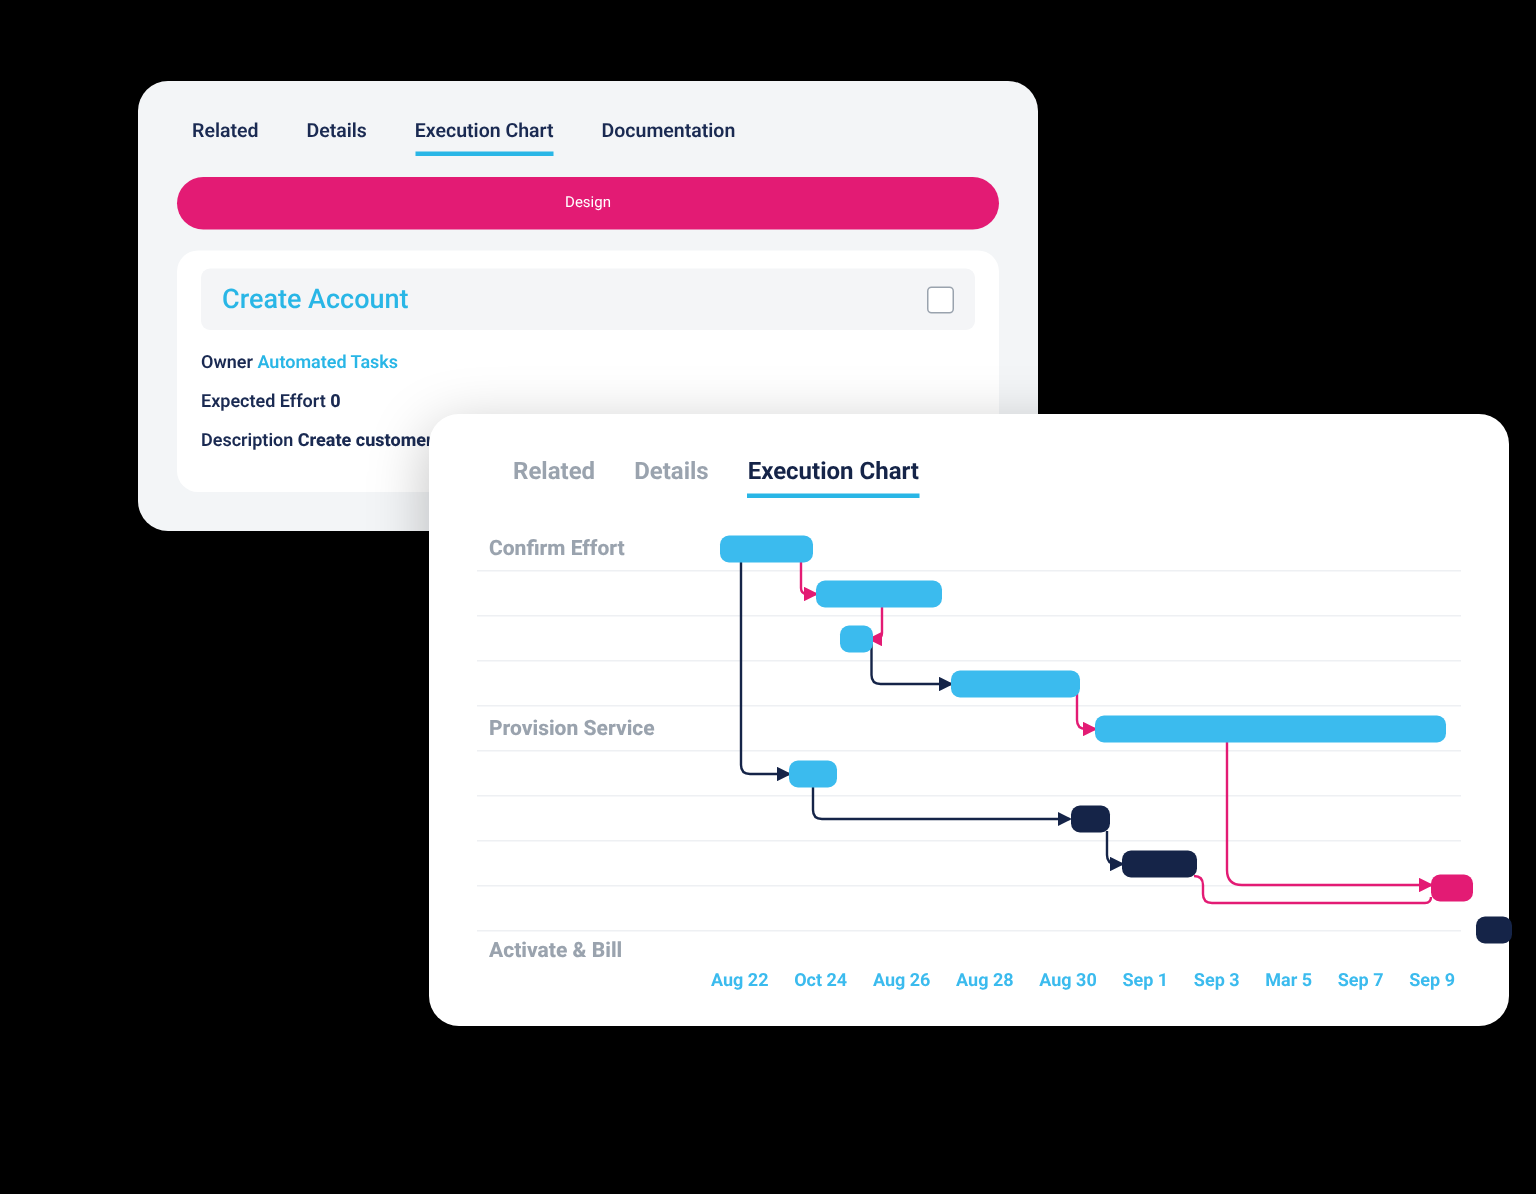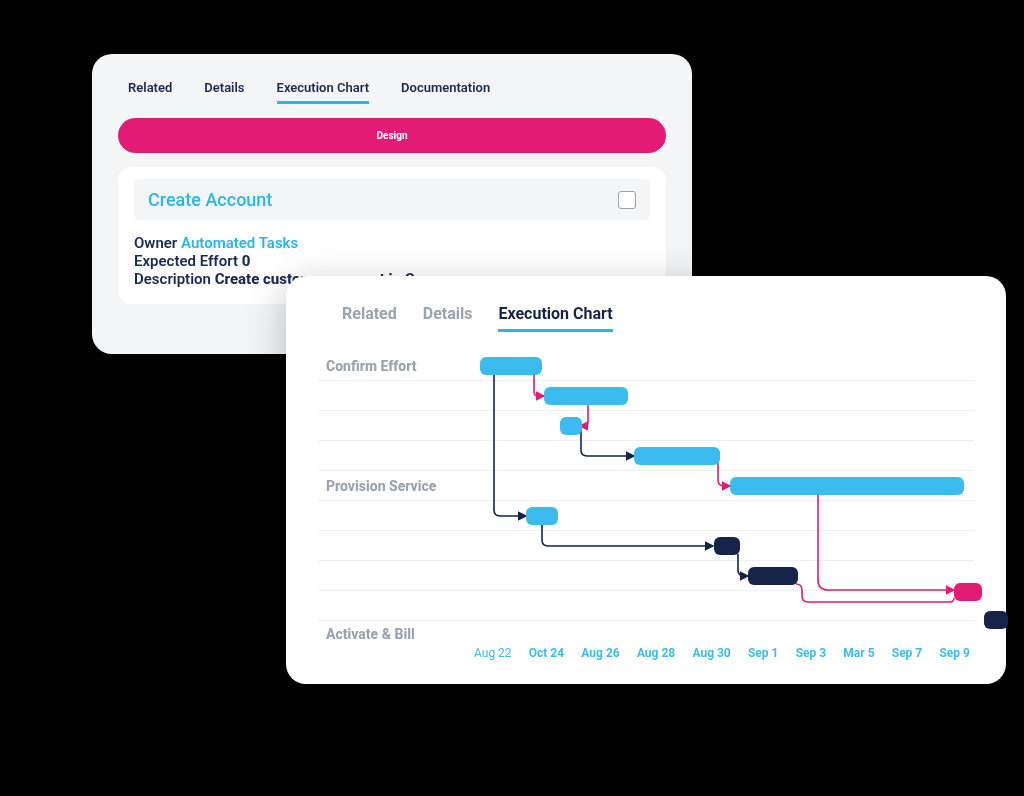--- a/index.html
+++ b/index.html
@@ -19,21 +19,21 @@
   }
   
   .back-card { left: 92px; top: 54px; width: 600px; height: 300px; padding: 20px 26px; }
   .tabs { display: flex; gap: 32px; margin: 6px 0 14px 10px; }
   .tab { font-size: 13px; font-weight: 600; color: #1a2a52; cursor: pointer; padding-bottom: 6px; }
   .tab.active { color: #1a2a52; border-bottom: 3px solid #29b6e6; }
   .design-pill {
     background: #e31b74;
     color: #fff;
     font-size: 10px;
-    font-weight: 700;
+    font-weight: 400;
     text-align: center;
     border-radius: 18px;
     padding: 12px;
     margin-bottom: 14px;
   }
   .inner-white {
     background: #fff;
     border-radius: 14px;
     padding: 12px 16px 16px;
   }
@@ -45,42 +45,42 @@
     justify-content: space-between;
     padding: 10px 14px;
     margin-bottom: 14px;
   }
   .acct-title { color: #29b6e6; font-size: 18px; font-weight: 500; }
   .chk {
     width: 18px; height: 18px;
     border: 1.5px solid #9aa3ae; border-radius: 3px;
     background: #fff;
   }
-  .meta-row { font-size: 15px; color: #1a2a52; margin: 0 0; font-weight: 600; }
+  .meta-row { font-size: 12px; color: #1a2a52; margin: 12px 0; font-weight: 600; }
   .meta-row .link { color: #29b6e6; font-weight: 600; }
   .meta-row .bold { font-weight: 800; }
 
   
   .front-card { left: 286px; top: 276px; width: 720px; height: 408px; background:#fff; padding: 22px 26px 18px; }
   .ftabs { display: flex; gap: 26px; margin: 6px 0 18px 30px; }
   .ftab { font-size: 16px; font-weight: 700; color: #9aa3ae; padding-bottom: 6px; cursor:pointer; }
   .ftab.active { color: #152448; border-bottom: 3px solid #29b6e6; }
 
   .chart-wrap { position: relative; height: 290px; margin: 0 6px; }
   .grid-line { position:absolute; left:0; right:0; height:0; border-top:1px solid #eef0f3; }
   .row-label { position:absolute; font-size:14px; font-weight:800; color:#9aa3ae; left:8px; }
   .bar { position:absolute; height:18px; border-radius:6px; }
   .bar.blue { background:#3bbbee; }
   .bar.navy { background:#152448; }
   .bar.pink { background:#e31b74; }
   .link-path { position:absolute; stroke-width:1.6; fill:none; }
 
   .xaxis { display:flex; justify-content:space-between; margin: 6px 10px 0 162px; }
   .xitem { font-size:12px; font-weight:700; color:#3bbbee; }
-  .xitem.strong { font-weight:400;text-align:right; }
+  .xitem.strong { font-weight:700;text-align:right; }
 </style>
 </head>
 <body>
 
 <div class="card back-card">
   <div class="tabs">
     <div class="tab">Related</div>
     <div class="tab">Details</div>
     <div class="tab active">Execution Chart</div>
     <div class="tab">Documentation</div>

